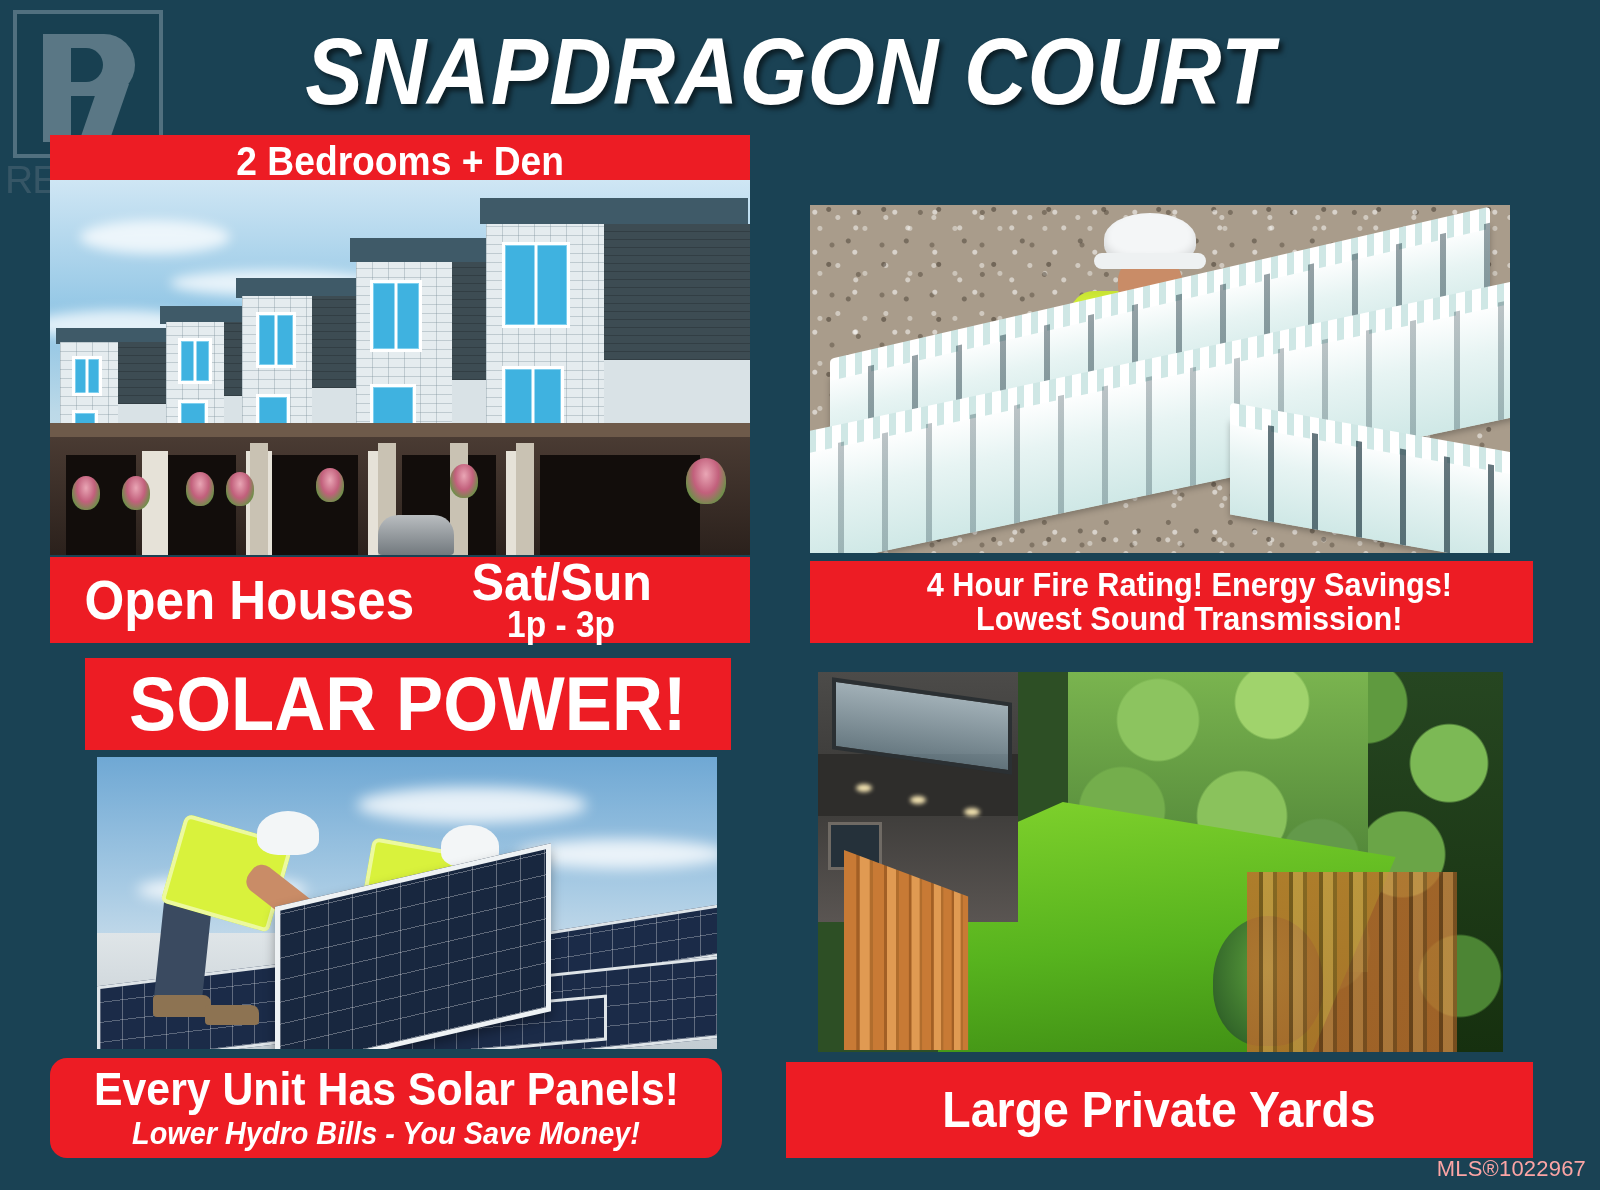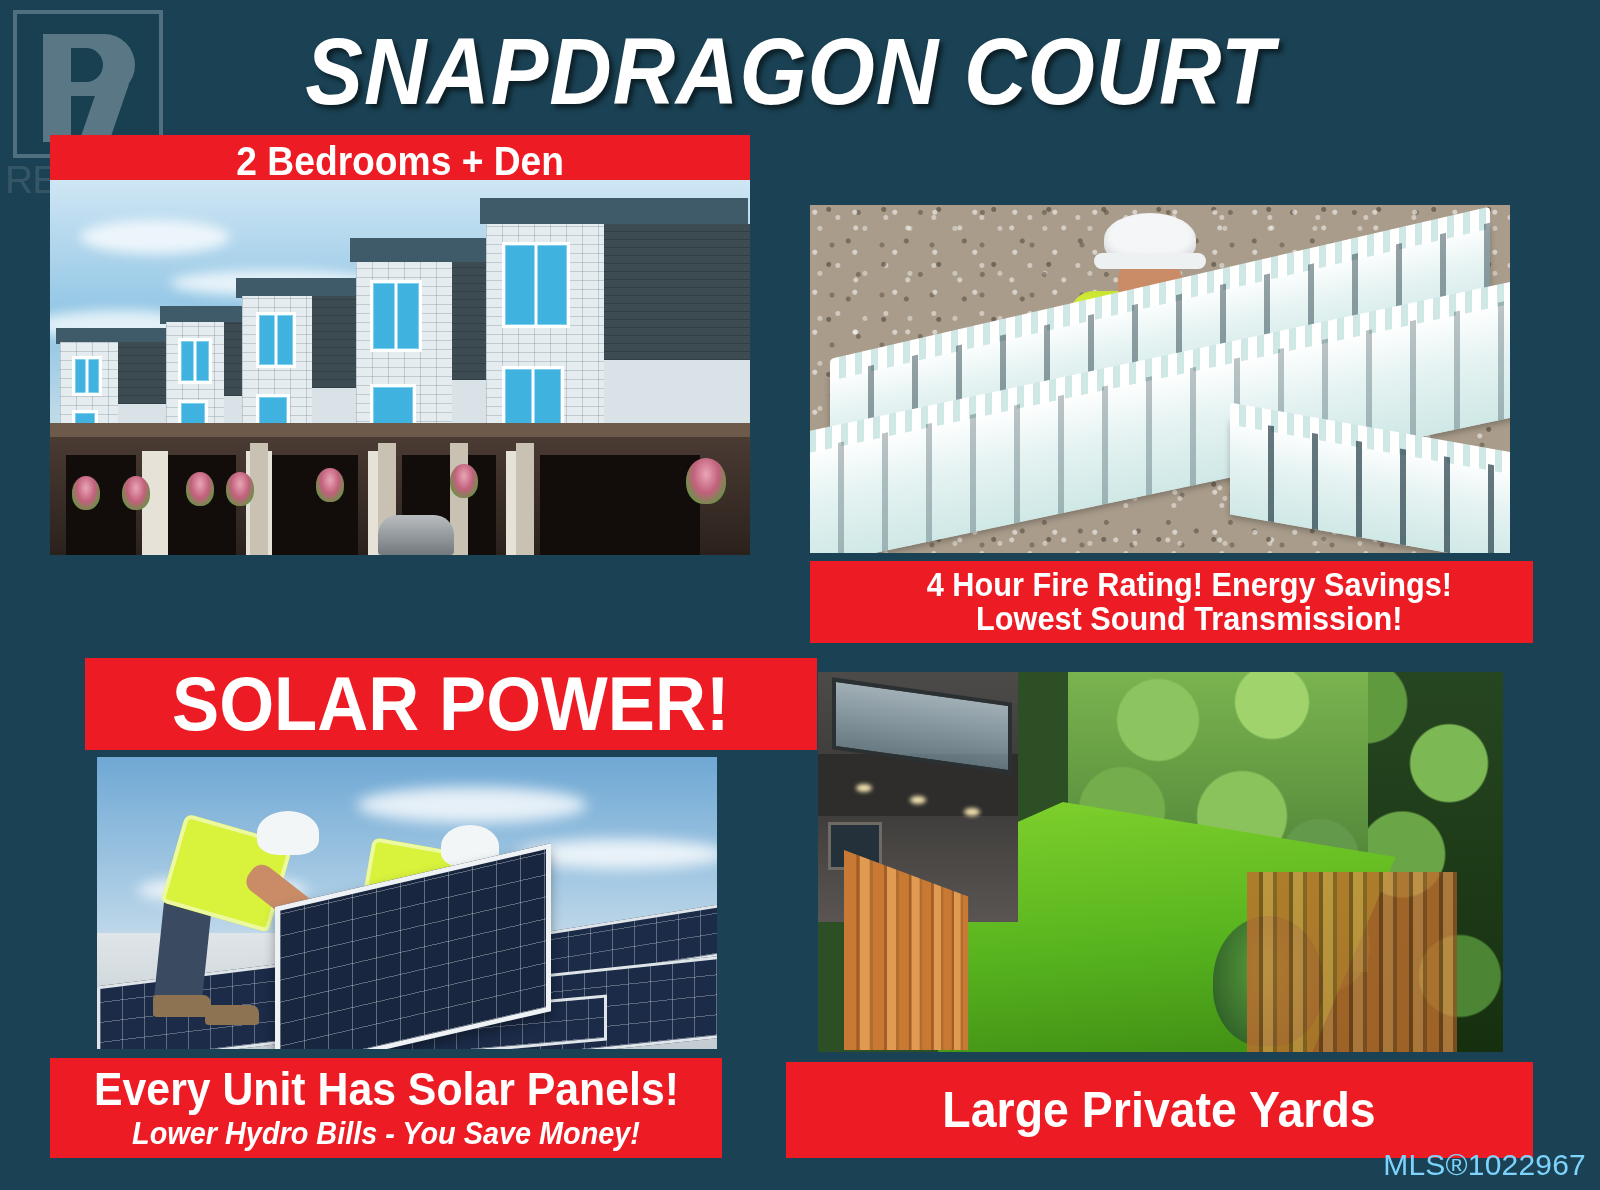--- a/index.html
+++ b/index.html
@@ -326,21 +326,21 @@
   }
 
   
   .b-line { display:block; }
   .cond { transform:scaleX(0.93); }
   .ital { font-style:italic; }
 
   
   .mls {
     position:absolute; right:14px; bottom:8px;
-    color:#7dd3fc; font-size:30px; letter-spacing:.2px;
+    color:#fca5a5; font-size:22px; letter-spacing:.2px;
     font-family:"Liberation Sans", sans-serif;
   }
 </style>
 </head>
 <body>
 
 <div id="flyer">
 
   <div class="title">SNAPDRAGON COURT</div>
 
@@ -423,20 +423,27 @@
     <div class="th-car" style="left:328px;"></div>
     <div class="th-basket" style="left:22px; top:296px;"></div>
     <div class="th-basket" style="left:72px; top:296px;"></div>
     <div class="th-basket" style="left:136px; top:292px;"></div>
     <div class="th-basket" style="left:176px; top:292px;"></div>
     <div class="th-basket" style="left:266px; top:288px;"></div>
     <div class="th-basket" style="left:400px; top:284px;"></div>
     <div class="th-basket" style="left:636px; top:278px; width:40px; height:46px;"></div>
   </div>
 
+  <div class="banner" style="left:50px; top:557px; width:700px; height:86px; flex-direction:row; justify-content:flex-start; padding-left:22px;">
+    <span class="cond" style="font-size:55px;">Open Houses</span>
+    <span style="display:flex; flex-direction:column; align-items:center; margin-left:38px; line-height:0.95;">
+      <span class="cond" style="font-size:52px;">Sat/Sun</span>
+      <span class="cond" style="font-size:36px;">1p - 3p</span>
+    </span>
+  </div>
 
 
   <div class="photo" id="photo-icf">
     <div class="icf-gravel"></div>
 
     <div class="icf-worker">
       <div class="icf-arm-l"></div>
       <div class="icf-shirt"></div>
       <div class="icf-face"></div>
       <div class="icf-hat"></div>
@@ -458,21 +465,21 @@
       <div class="icf-teeth" style="top:-16px;"></div>
       <div class="icf-ties" style="top:0; opacity:.8;"></div>
     </div>
   </div>
 
   <div class="banner" style="left:810px; top:561px; width:723px; height:82px; font-size:33px;padding-left:36px;">
     <span class="b-line cond">4 Hour Fire Rating! Energy Savings!</span>
     <span class="b-line cond">Lowest Sound Transmission!</span>
   </div>
 
-  <div class="banner" style="left:85px; top:658px; width:732px; height:92px; font-size:76px;">
+  <div class="banner" style="left:85px; top:658px; width:646px; height:92px; font-size:76px;">
     <span class="b-line cond">SOLAR POWER!</span>
   </div>
 
   <div class="photo" id="photo-solar">
     <div class="sol-sky"></div>
     <div class="sol-cloud" style="left:260px; top:30px; width:230px; height:36px;"></div>
     <div class="sol-cloud" style="left:420px; top:82px; width:210px; height:30px;"></div>
     <div class="sol-cloud" style="left:40px; top:120px; width:170px; height:26px;"></div>
     <div class="sol-horizon"></div>
     <div class="sol-roof"></div>
@@ -493,21 +500,21 @@
 
     <div class="sol-worker" style="left:258px; top:52px; width:170px; height:180px;">
       <div class="sw-vest" style="left:10px; top:36px; width:98px; height:84px; transform:rotate(10deg);"></div>
       <div class="sw-hat" style="left:86px; top:16px; width:58px; height:42px;"></div>
       <div class="sw-arm" style="left:78px; top:86px; width:86px; height:26px; transform:rotate(32deg);"></div>
     </div>
 
     <div class="sol-panel-tilt"></div>
   </div>
 
-  <div class="banner" style="left:50px; top:1058px; width:672px; height:100px;">
+  <div class="banner" style="left:50px; top:1058px; width:672px; height:100px;border-radius:17px;">
     <span class="b-line cond" style="font-size:46px;">Every Unit Has Solar Panels!</span>
     <span class="b-line cond ital" style="font-size:31px; margin-top:5px;">Lower Hydro Bills - You Save Money!</span>
   </div>
 
   <div class="photo" id="photo-yard">
     <div class="yd-bg"></div>
     <div class="yd-foliage-r"></div>
     <div class="yd-foliage-m"></div>
     <div class="yd-lawn"></div>
     <div class="yd-building"></div>

